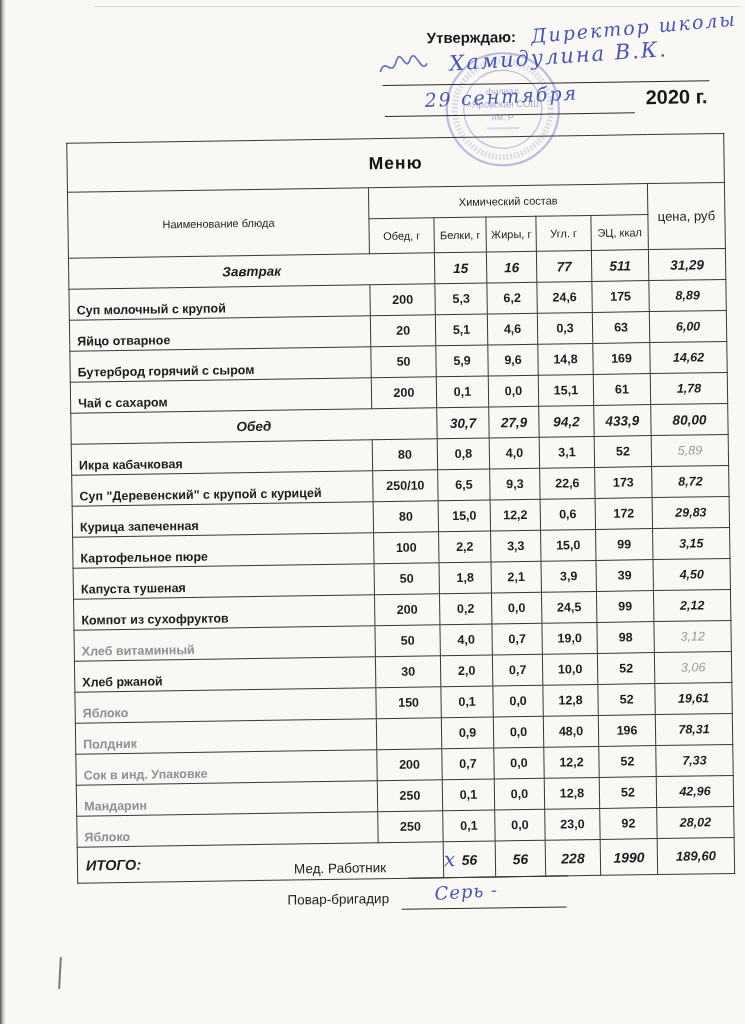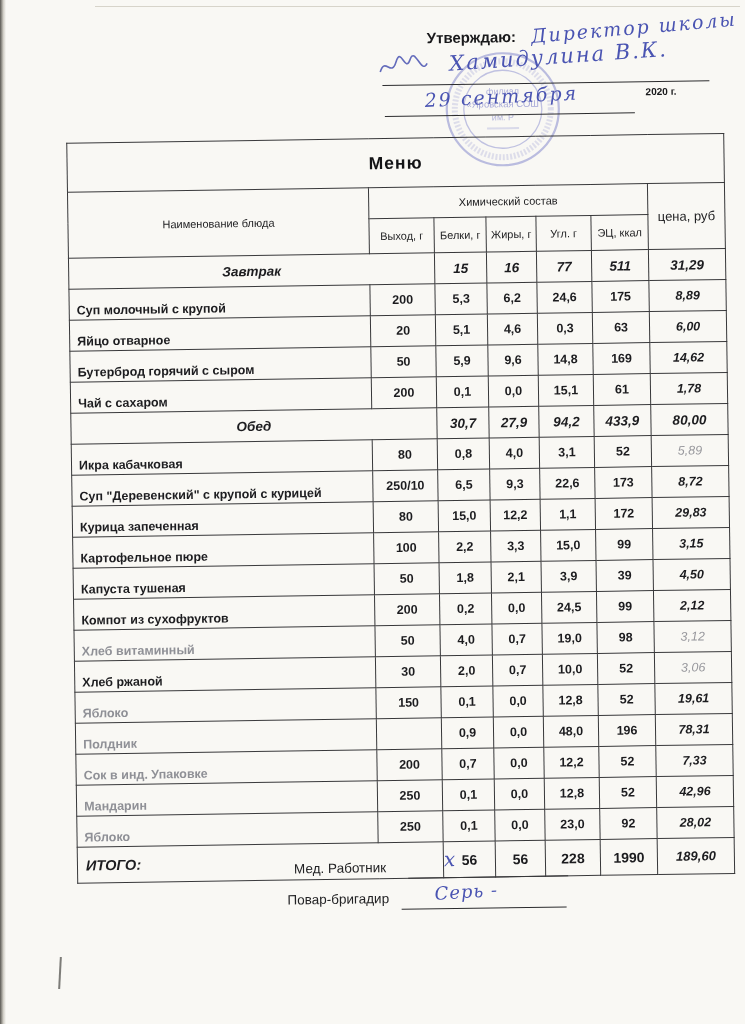--- a/index.html
+++ b/index.html
@@ -21,21 +21,21 @@
   
   .approve-label{position:absolute;left:433px;top:30px;font-size:15px;font-weight:bold;color:#19191b;}
   .hw{color:#4a54b2;font-family:"DejaVu Serif", serif;font-style:italic;white-space:nowrap;}
   .hw-role{position:absolute;left:537px;top:20px;font-size:19px;letter-spacing:2px;transform:rotate(-4deg);}
   .hw-name{position:absolute;left:455px;top:47px;font-size:21px;letter-spacing:2px;transform:rotate(-3deg);}
   .hw-scribble{position:absolute;left:383px;top:52px;color:#4a54b2;}
   .uline{position:absolute;height:0;border-top:1.6px solid #2c2c2e;}
   .uline1{left:388px;top:85px;width:327px;}
   .uline2{left:390px;top:116px;width:250px;}
   .hw-date{position:absolute;left:430px;top:87px;font-size:19px;letter-spacing:2px;transform:rotate(-2deg);}
-  .year-label{position:absolute;left:651px;top:90px;font-size:10px;font-weight:bold;color:#19191b;}
+  .year-label{position:absolute;left:651px;top:90px;font-size:20px;font-weight:bold;color:#19191b;}
 
   
   .stamp{position:absolute;left:447px;top:48px;color:#7b7fc9;z-index:0;mix-blend-mode:multiply;}
   .stamp text{font-family:"Liberation Sans", sans-serif;fill:#7b7fc9;}
 
   
   table.menu{position:absolute;left:71px;top:138px;width:657px;border-collapse:collapse;table-layout:fixed;z-index:2;background:transparent;}
   table.menu td{border:1.2px solid #38383a;overflow:hidden;}
   table.menu{border:1.8px solid #2e2e30;}
   td.title-cell{height:46px;text-align:center;font-size:17.5px;font-weight:bold;letter-spacing:1px;color:#141416;}
@@ -46,21 +46,21 @@
   td.hdr-price{font-size:13px;}
   tr.row-item{height:31px;} tr.row-section{height:31px;} tr.row-total{height:36px;}
   td.name{font-size:12.5px;font-weight:bold;text-align:left;vertical-align:bottom;padding:0 4px 2px 7px;color:#1d1d20;}
   td.name.muted{color:#8f9096;}
   td.num{font-size:12.5px;font-weight:bold;text-align:center;vertical-align:middle;color:#1c1c1f;}
   td.price{font-size:12.5px;font-weight:bold;font-style:italic;text-align:center;vertical-align:middle;color:#1c1c1f;}
   td.price.muted-price{color:#97979c;font-weight:normal;}
   tr.row-section td.num, tr.row-section td.price{font-style:italic;font-size:13.5px;}
   td.section-name{font-size:13.5px;font-weight:bold;font-style:italic;text-align:center;vertical-align:middle;}
   td.total-name{font-size:14.5px;font-weight:bold;font-style:italic;text-align:left;padding-left:8px;vertical-align:middle;}
-  tr.row-total td.num{font-size:14px;}
+  tr.row-total td.num{font-size:14px;font-style:italic;}
   tr.row-total td.price{font-size:13px;}
 
   
   .sig-label{position:absolute;font-size:13.5px;color:#232325;}
   .sig-med-label{left:288px;top:860px;}
   .sig-cook-label{left:281px;top:891px;}
   .sig-line{position:absolute;height:0;border-top:1.4px solid #2c2c2e;}
   .sig-line-med{left:402px;top:878px;width:160px;}
   .sig-line-cook{left:395px;top:909px;width:165px;}
   .sig-hw-med{position:absolute;left:438px;top:848px;font-size:20px;}
@@ -109,21 +109,21 @@
     <tbody>
       <tr>
         <td class="title-cell" colspan="7">Меню</td>
       </tr>
       <tr>
         <td class="hdr hdr-dish" rowspan="2">Наименование блюда</td>
         <td class="hdr hdr-chem" colspan="5">Химический состав</td>
         <td class="hdr hdr-price" rowspan="2">цена, руб</td>
       </tr>
       <tr>
-        <td class="hdr hdr-sub">Выход, г</td>
+        <td class="hdr hdr-sub">Обед, г</td>
         <td class="hdr hdr-sub">Белки, г</td>
         <td class="hdr hdr-sub">Жиры, г</td>
         <td class="hdr hdr-sub">Угл. г</td>
         <td class="hdr hdr-sub">ЭЦ, ккал</td>
       </tr>
     <tr class="row-section">
           <td colspan="2" class="section-name">Завтрак</td>
           <td class="num">15</td>
           <td class="num">16</td>
           <td class="num">77</td>
@@ -190,21 +190,21 @@
           <td class="num">9,3</td>
           <td class="num">22,6</td>
           <td class="num">173</td>
           <td class="price">8,72</td>
         </tr>
         <tr class="row-item">
           <td class="name">Курица запеченная</td>
           <td class="num">80</td>
           <td class="num">15,0</td>
           <td class="num">12,2</td>
-          <td class="num">1,1</td>
+          <td class="num">0,6</td>
           <td class="num">172</td>
           <td class="price">29,83</td>
         </tr>
         <tr class="row-item">
           <td class="name">Картофельное пюре</td>
           <td class="num">100</td>
           <td class="num">2,2</td>
           <td class="num">3,3</td>
           <td class="num">15,0</td>
           <td class="num">99</td>

